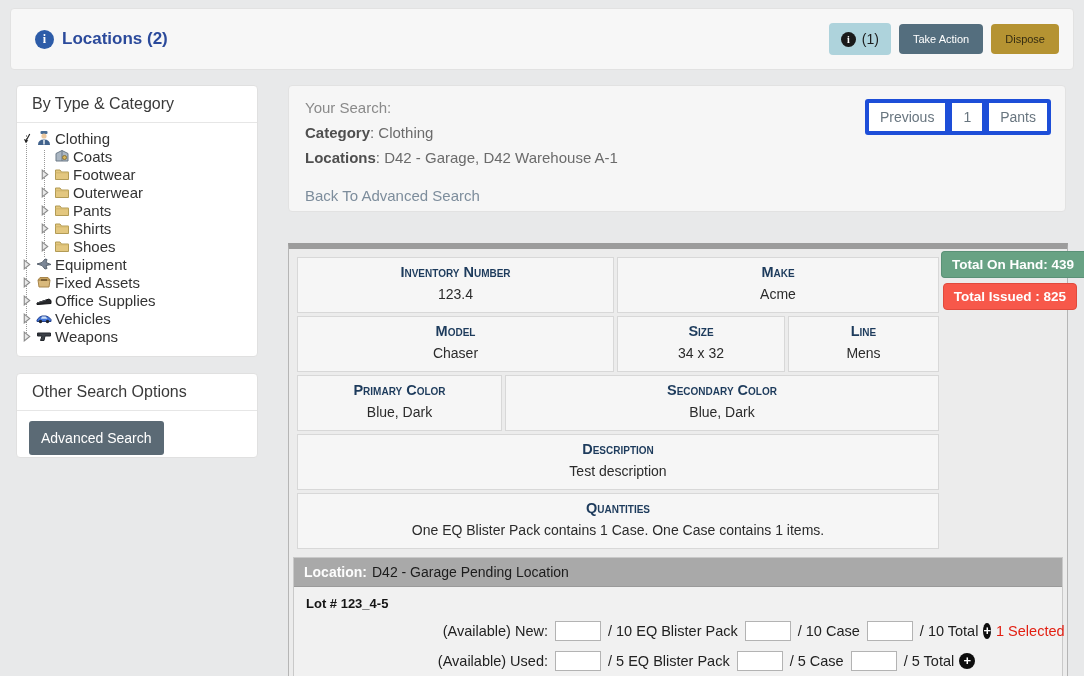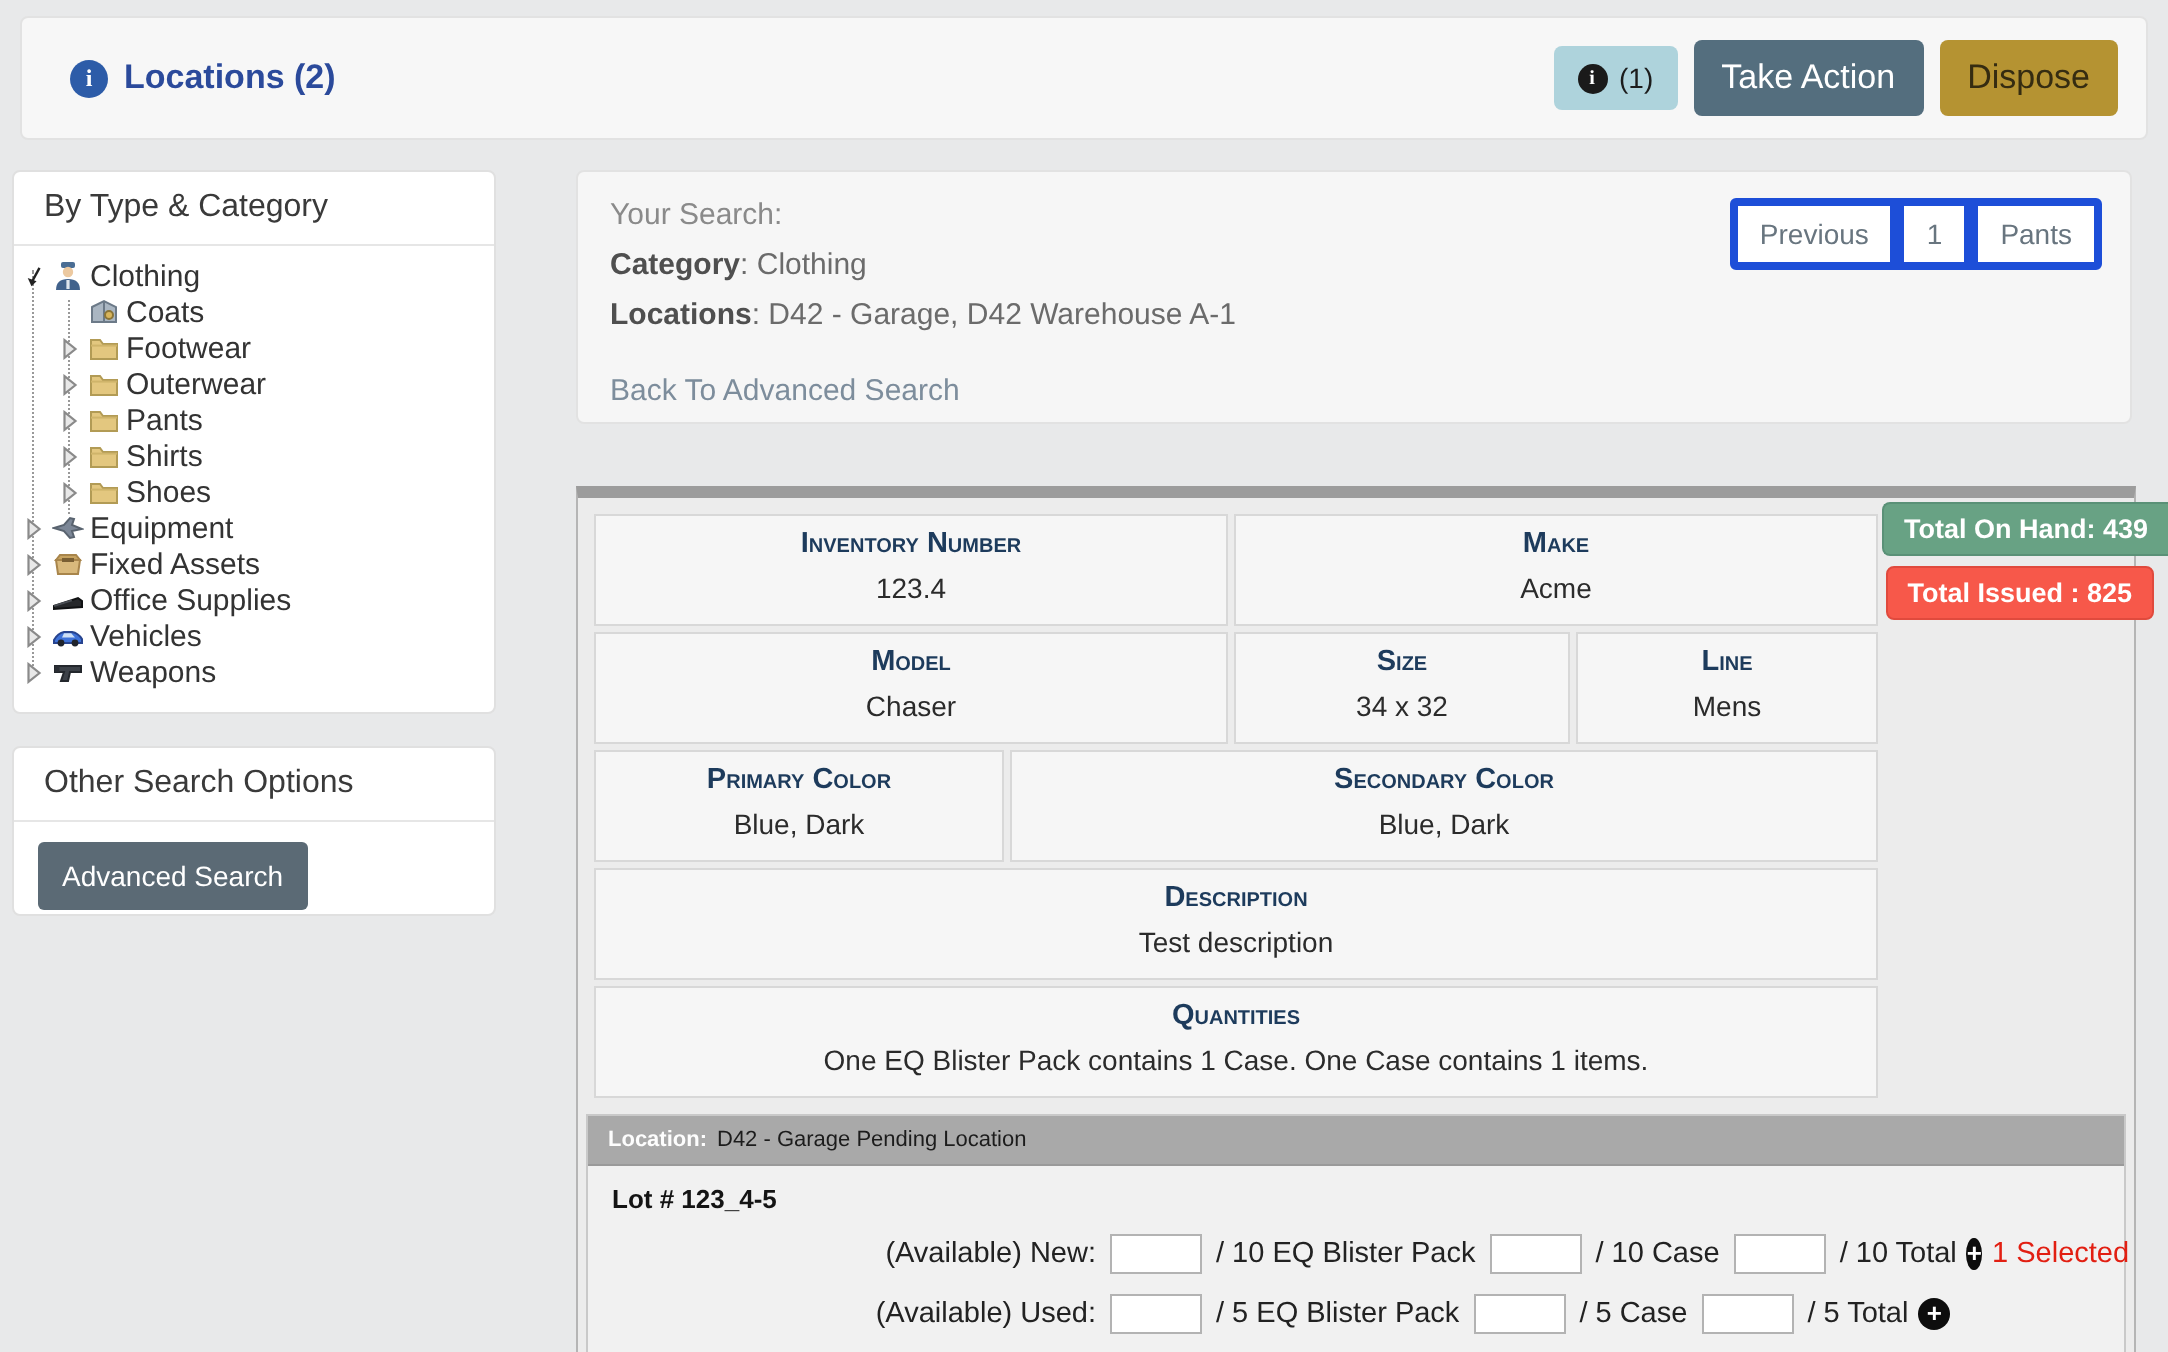--- a/index.html
+++ b/index.html
@@ -18,31 +18,31 @@
     padding:0 14px 0 24px;
   }
   .header-left { display:flex; align-items:center; gap:8px; }
   .info-circle {
     width:19px; height:19px; border-radius:50%; background:#2d5ca8; color:#fff;
     display:inline-flex; align-items:center; justify-content:center;
     font-weight:bold; font-size:12px; font-family:"Liberation Serif", serif;
   }
   .page-title { font-size:17px; font-weight:bold; color:#2b4a9b; }
   .header-actions { display:flex; align-items:center; gap:8px; }
-  .btn { border:none; border-radius:4px; font-size:17px; padding:9px 14px; cursor:pointer; font-family:inherit; display:inline-flex; align-items:center; gap:6px;}
+  .btn { border:none; border-radius:4px; font-size:11px; padding:9px 14px; cursor:pointer; font-family:inherit; display:inline-flex; align-items:center; gap:6px;}
   .btn-info-count { background:#aed3dc; color:#1c1c1c; font-size:14px; padding:8px 12px;}
   .info-circle-dark {
     width:15px; height:15px; border-radius:50%; background:#1a1a1a; color:#fff;
     display:inline-flex; align-items:center; justify-content:center;
     font-weight:bold; font-size:10px; font-family:"Liberation Serif", serif;
   }
   .btn-take-action { background:#546e7e; color:#fff; }
   .btn-dispose { background:#b59332; color:#352c11; }
   
-  .card { background:#fff; border:1px solid #e0e0e0; border-radius:4px; position:absolute; left:6px; width:242px; }
+  .card { background:#fff; border:1px solid #e0e0e0; border-radius:4px; position:absolute; left:16px; width:242px; }
   .card-category { top:85px; height:272px; }
   .card-other { top:373px; height:85px; }
   .card-header { font-size:16px; color:#3a3a3a; padding:9px 15px; border-bottom:1px solid #e6e6e6; }
   .card-body { padding:10px 12px; }
   .tree { position:relative; padding:6px 0 0 4px; font-size:15px; color:#333; }
   .vline { position:absolute; border-left:1px dotted #999; width:0; }
   .vline-root { left:9px; top:12px; height:198px; }
   .vline-child { left:27px; top:27px; height:107px; }
   .tree-item { display:flex; align-items:center; height:18px; position:relative; cursor:pointer; }
   .tree-item.child { margin-left:18px; }
@@ -80,21 +80,21 @@
   .flabel { font-variant:small-caps; font-weight:bold; font-size:14.5px; color:#1d3b5c; line-height:18px; }
   .fvalue { font-size:14px; color:#2b2b2b; margin-top:4px; line-height:18px; }
   .w317{width:317px;} .w322{width:322px;padding-left:12px;} .w168{width:168px;} .w151{width:151px;}
   .w205{width:205px;} .w434{width:434px;} .wfull{width:642px;}
   
   .badge { position:absolute; font-weight:bold; font-size:13.5px; color:#fff; padding:5px 10px; border-radius:4px; }
   .badge-onhand { top:251px; right:0; background:#68a284; border:1px solid #5a9177; border-right:none; border-radius:4px 0 0 4px;}
   .badge-issued { top:283px; right:7px; background:#f7584a; border:1px solid #e04a3d; }
   
   .loc-section { margin:8px 4px 0; border:1px solid #c9c9c9; }
-  .loc-header { background:#a9a9a9; border-bottom:1px solid #9a9a9a; padding:6px 10px; font-size:11px; display:flex; gap:5px; align-items:center;}
+  .loc-header { background:#a9a9a9; border-bottom:1px solid #9a9a9a; padding:6px 10px; font-size:14px; display:flex; gap:5px; align-items:center;}
   .loc-header b { color:#fdfdfd; }
   .loc-header span { color:#1c1c1c; }
   .loc-body { background:#f1f1f1; padding:9px 12px 11px; }
   .lot-label { font-weight:bold; font-size:13px; color:#141414; }
   .avail-row { display:flex; align-items:center; margin-top:9px; margin-left:130px; font-size:14.5px; color:#222; gap:7px; height:21px;}
   .avail-label { min-width:112px; text-align:right; white-space:nowrap; }
   .qty-input { width:46px; height:20px; border:1px solid #b3b3b3; background:#fff; font-size:13px; padding:0 3px; font-family:inherit;}
   .seg { white-space:nowrap; }
   .plus-icon {
     width:16px; height:16px; border-radius:50%; background:#0d0d0d; color:#fff;

